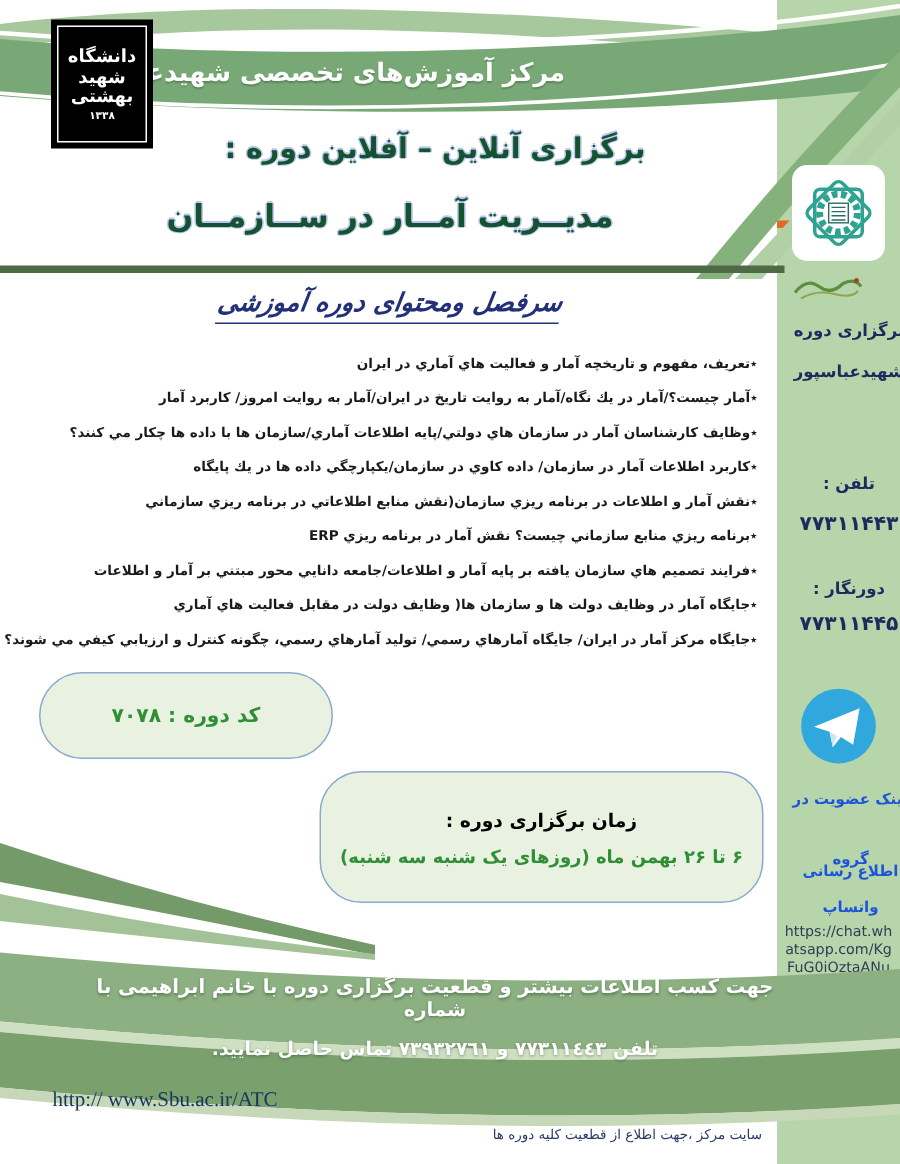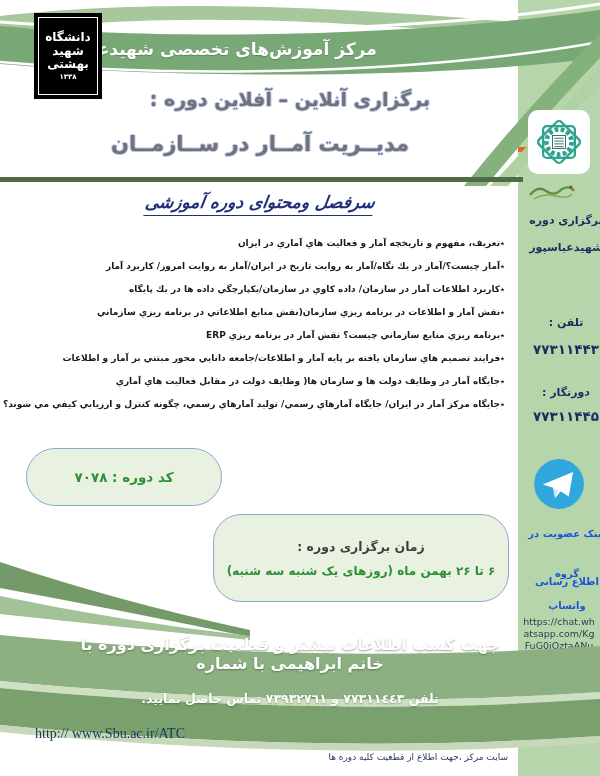--- a/index.html
+++ b/index.html
@@ -23,44 +23,44 @@
   .sb-label{font-size:11px;}
   .sb-num{font-size:13.5px;letter-spacing:.5px;}
   .tg{position:absolute;left:15px;top:458px;width:52px;height:52px;z-index:4;cursor:pointer;}
   .wa-line{position:absolute;left:0;width:98px;text-align:center;color:#1d54d8;font-weight:bold;font-size:10px;direction:rtl;z-index:4;}
   .wa-url{position:absolute;left:4px;top:616px;width:74px;text-align:center;color:#2e3d55;font-size:9.5px;
     line-height:12px;word-break:break-all;direction:ltr;z-index:4;cursor:pointer;}
   
   .hdr-svg{position:absolute;left:0;top:0;z-index:3;}
   .banner-title{position:absolute;left:36px;top:39px;width:345px;text-align:center;color:#fff;
     font-weight:bold;font-size:17px;direction:rtl;z-index:4;text-shadow:0 1px 1px rgba(40,80,40,.35);}
-  .headline{position:absolute;text-align:center;color:#737373;font-weight:bold;direction:rtl;z-index:4;
+  .headline{position:absolute;text-align:center;color:#14532d;font-weight:bold;direction:rtl;z-index:4;
     text-shadow:-1px 0 0 #b9c6f2,1px 0 0 #b9c6f2,0 -1px 0 #b9c6f2,0 1px 0 #b9c6f2;}
   .headline1{left:120px;top:88px;width:340px;font-size:19px;}
   .headline2{left:60px;top:132px;width:400px;font-size:21px;letter-spacing:1px;}
   .rule{position:absolute;left:0;top:177px;width:523px;height:5px;background:#4f6b45;z-index:4;}
   
   .section-title{position:absolute;left:0;top:192px;width:520px;text-align:center;z-index:2;}
   .section-title span{display:inline-block;color:#22307a;font-weight:bold;font-size:17px;direction:rtl;
     font-style:italic;transform:skewX(-8deg);border-bottom:1.5px solid #22307a;padding-bottom:3px;}
   .topics{position:absolute;right:95px;top:238px;width:495px;direction:rtl;text-align:right;z-index:2;}
   .topic{font-size:9px;font-weight:bold;color:#1a1a1a;height:14px;margin-bottom:9px;white-space:nowrap;}
   .code-oval{position:absolute;left:26px;top:448px;width:196px;height:58px;background:#e9f2e0;
     border:1.5px solid #8aa9cf;border-radius:48px;display:flex;align-items:center;justify-content:center;z-index:2;}
   .code-oval span{color:#2f8f36;font-weight:bold;font-size:13.5px;direction:rtl;}
   .schedule-box{position:absolute;left:213px;top:514px;width:296px;height:88px;background:#e9f2e0;
     border:1.5px solid #8aa9cf;border-radius:28px;display:flex;flex-direction:column;align-items:center;
     justify-content:center;gap:10px;z-index:2;}
-  .schedule-box .l1{color:#404040;font-weight:bold;font-size:12.5px;direction:rtl;}
+  .schedule-box .l1{color:#000000;font-weight:bold;font-size:12.5px;direction:rtl;}
   .schedule-box .l2{color:#2f8f36;font-weight:bold;font-size:12px;direction:rtl;}
   
   .ftr-svg{position:absolute;left:0;top:540px;z-index:2;}
   .ribbon-line{position:absolute;text-align:center;color:#fff;font-weight:bold;direction:rtl;z-index:3;
     text-shadow:0 1px 2px rgba(30,60,30,.45);}
-  .ribbon-line.r1{left:60px;top:635px;width:460px;font-size:16px;}
+  .ribbon-line.r1{left:60px;top:651px;width:460px;font-size:13px;}
   .ribbon-line.r2{left:100px;top:691px;width:380px;font-size:12.5px;}
   .site-url{position:absolute;left:35px;top:726px;font-family:"Liberation Serif","DejaVu Serif",serif;
     font-weight:normal;font-size:14px;color:#14365f;z-index:3;cursor:pointer;}
   .site-note{position:absolute;right:92px;top:729px;font-size:9px;font-weight:normal;color:#2b3a66;direction:rtl;z-index:3;margin-top:23px;}
 </style>
 </head>
 <body>
 
 <div class="page">
 
@@ -123,20 +123,21 @@
       <path d="M25,26 h10 M25,29 h10 M25,32 h10 M25,35 h10" stroke="#2a6b63" stroke-width="1"></path>
     </svg>
   </div>
 
   <div class="section-title">
     <span>سرفصل ومحتوای دوره آموزشی</span>
   </div>
   <div class="topics">
     <div class="topic">٭تعریف، مفهوم و تاریخچه آمار و فعالیت هاي آماري در ایران</div>
     <div class="topic">٭آمار چیست؟/آمار در یك نگاه/آمار به روایت تاریخ در ایران/آمار به روایت امروز/ کاربرد آمار</div>
+    <div class="topic">٭وظایف کارشناسان آمار در سازمان هاي دولتي/پایه اطلاعات آماري/سازمان ها با داده ها چکار مي کنند؟</div>
     <div class="topic">٭کاربرد اطلاعات آمار در سازمان/ داده کاوي در سازمان/یکپارچگي داده ها در یك پایگاه</div>
     <div class="topic">٭نقش آمار و اطلاعات در برنامه ریزي سازمان(نقش منابع اطلاعاتي در برنامه ریزي سازماني</div>
     <div class="topic">٭برنامه ریزي منابع سازماني چیست؟ نقش آمار در برنامه ریزي ERP</div>
     <div class="topic">٭فرایند تصمیم هاي سازمان یافته بر پایه آمار و اطلاعات/جامعه دانایي محور مبتني بر آمار و اطلاعات</div>
     <div class="topic">٭جایگاه آمار در وظایف دولت ها و سازمان ها( وظایف دولت در مقابل فعالیت هاي آماري</div>
     <div class="topic">٭جایگاه مرکز آمار در ایران/ جایگاه آمارهاي رسمي/ تولید آمارهاي رسمي، چگونه کنترل و ارزیابي کیفي مي شوند؟</div>
   </div>
 
   <div class="code-oval">
     <span>کد دوره : ۷۰۷۸</span>

